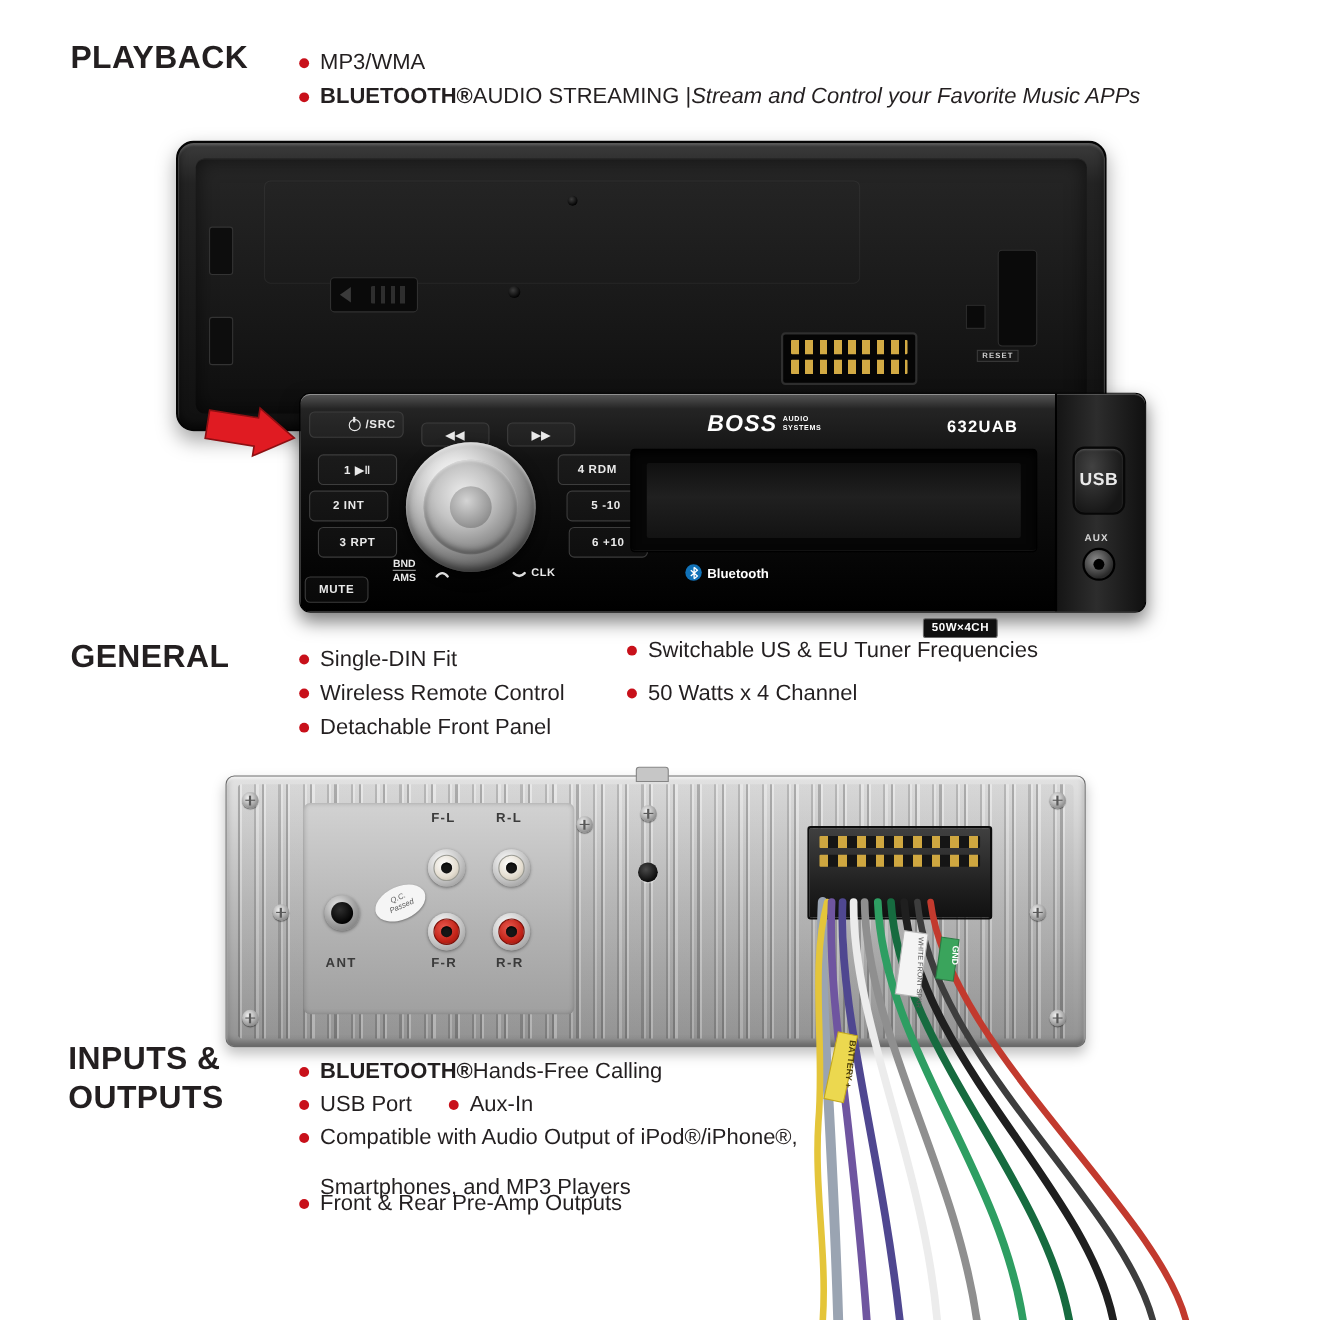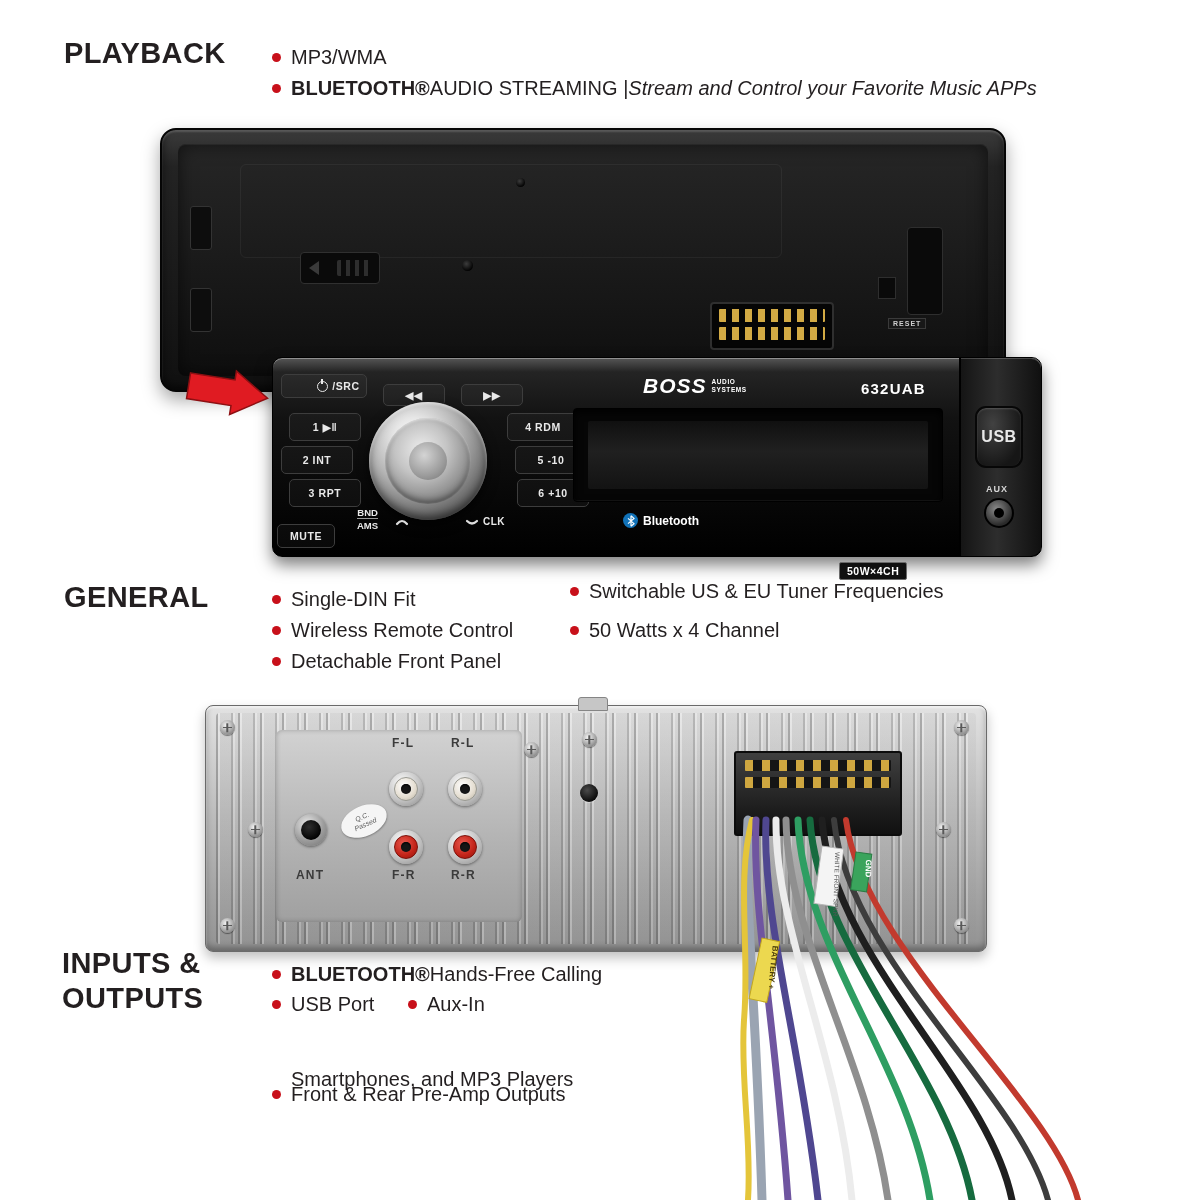--- a/index.html
+++ b/index.html
@@ -341,20 +341,24 @@
     <span> Hands-Free Calling</span>
   </div>
   <div class="row" style="left:272px;top:992px;">
     <span class="dot"></span>
     <span>USB Port</span>
   </div>
   <div class="row" style="left:408px;top:992px;">
     <span class="dot"></span>
     <span>Aux-In</span>
   </div>
+  <div class="row" style="left:272px;top:1022px;">
+    <span class="dot"></span>
+    <span>Compatible with Audio Output of iPod®/iPhone®,</span>
+  </div>
   <div class="row" style="left:291px;top:1056px;margin-top:11px;">
     <span>Smartphones, and MP3 Players</span>
   </div>
   <div class="row" style="left:272px;top:1082px;">
     <span class="dot"></span>
     <span>Front &amp; Rear Pre-Amp Outputs</span>
   </div>
 
 </div>
 

